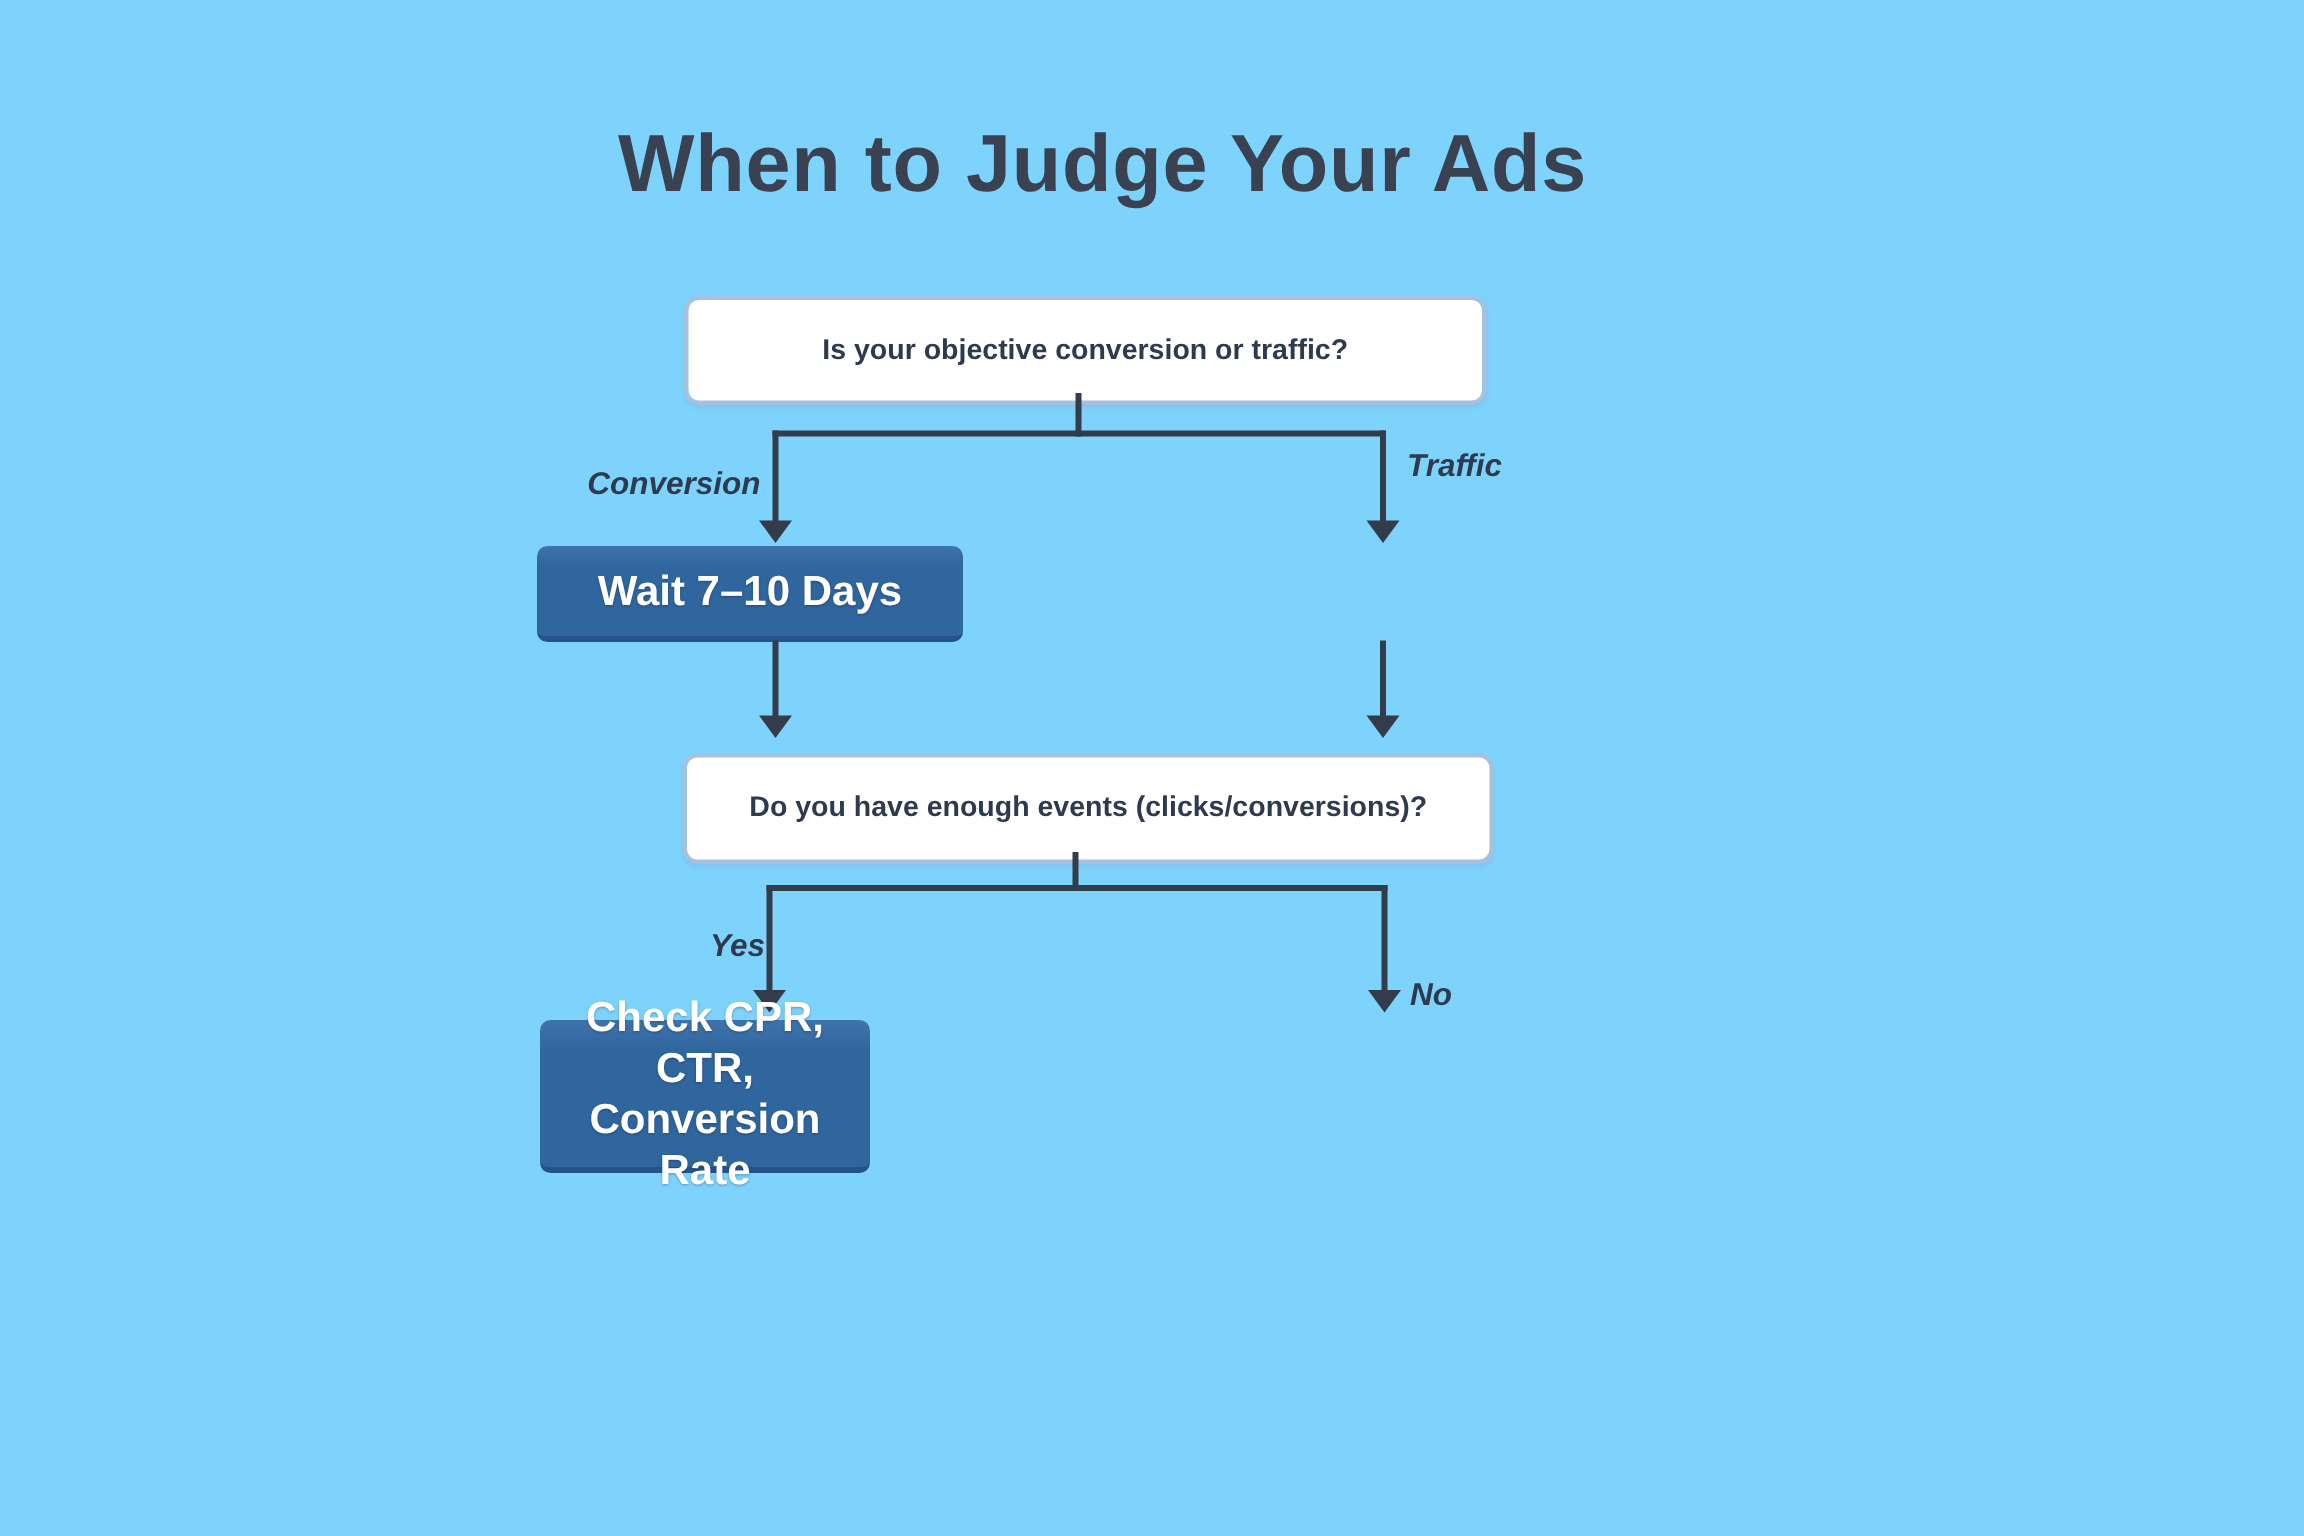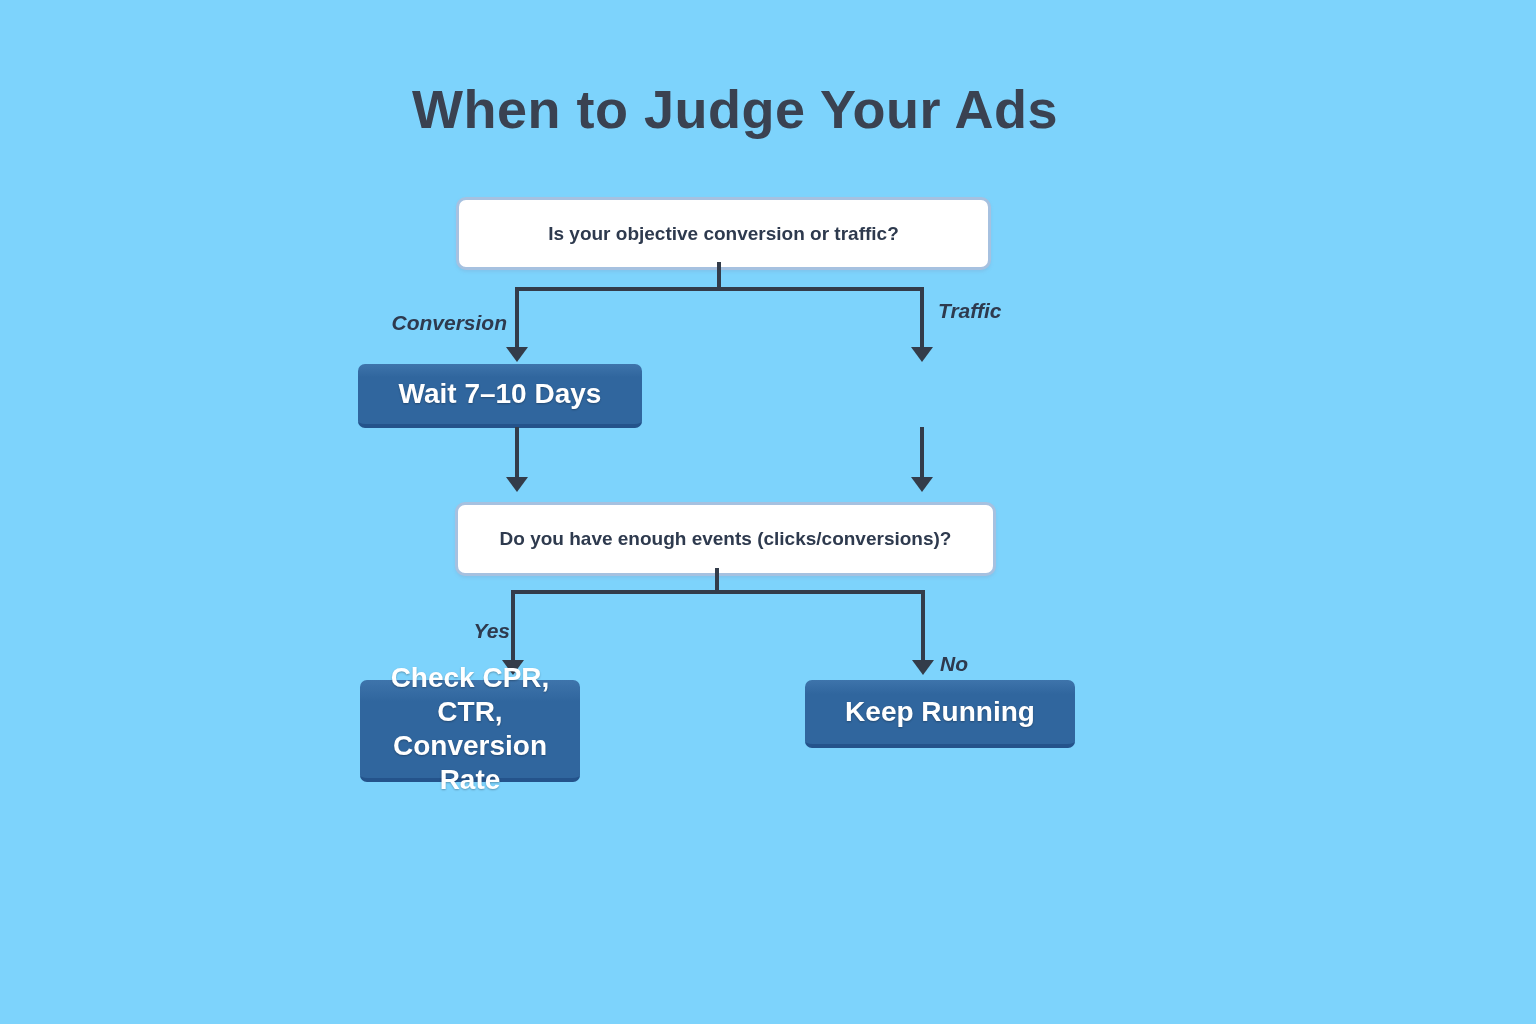--- a/index.html
+++ b/index.html
@@ -158,17 +158,14 @@
   <div id="c3r-line" class="line"></div>
   <div id="c3r-head" class="ahead"></div>
 
   <div id="lbl-yes" class="branch-label">Yes</div>
   <div id="lbl-no" class="branch-label">No</div>
 
   <div id="check-metrics" class="bluebox">
     <span>Check CPR, CTR,
 Conversion Rate</span>
   </div>
-  <div id="keep-running" class="bluebox">
-    <span>Keep Running</span>
-  </div>
 
 </div>
 
 </body></html>

